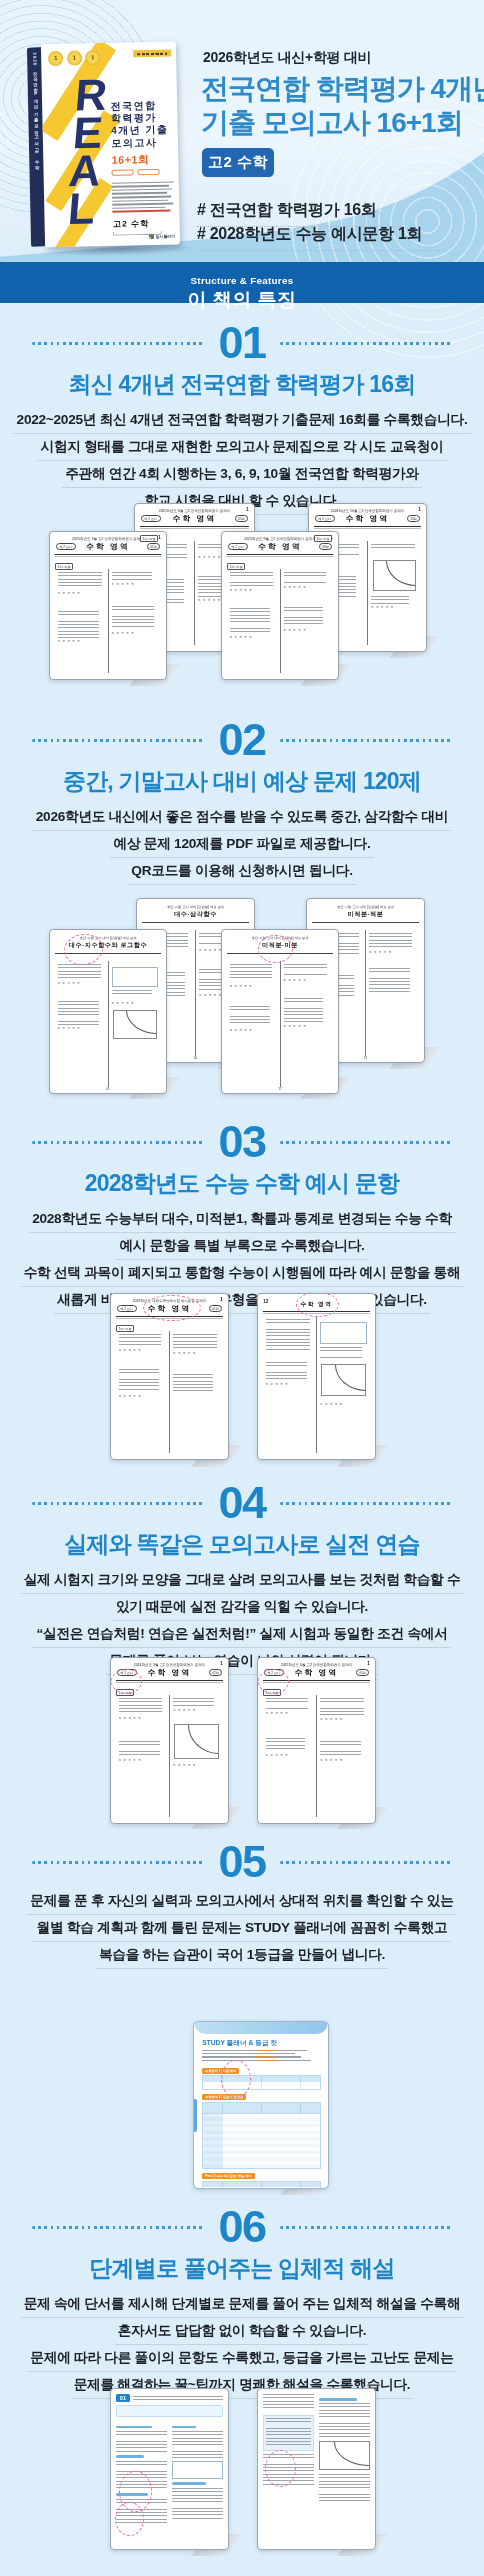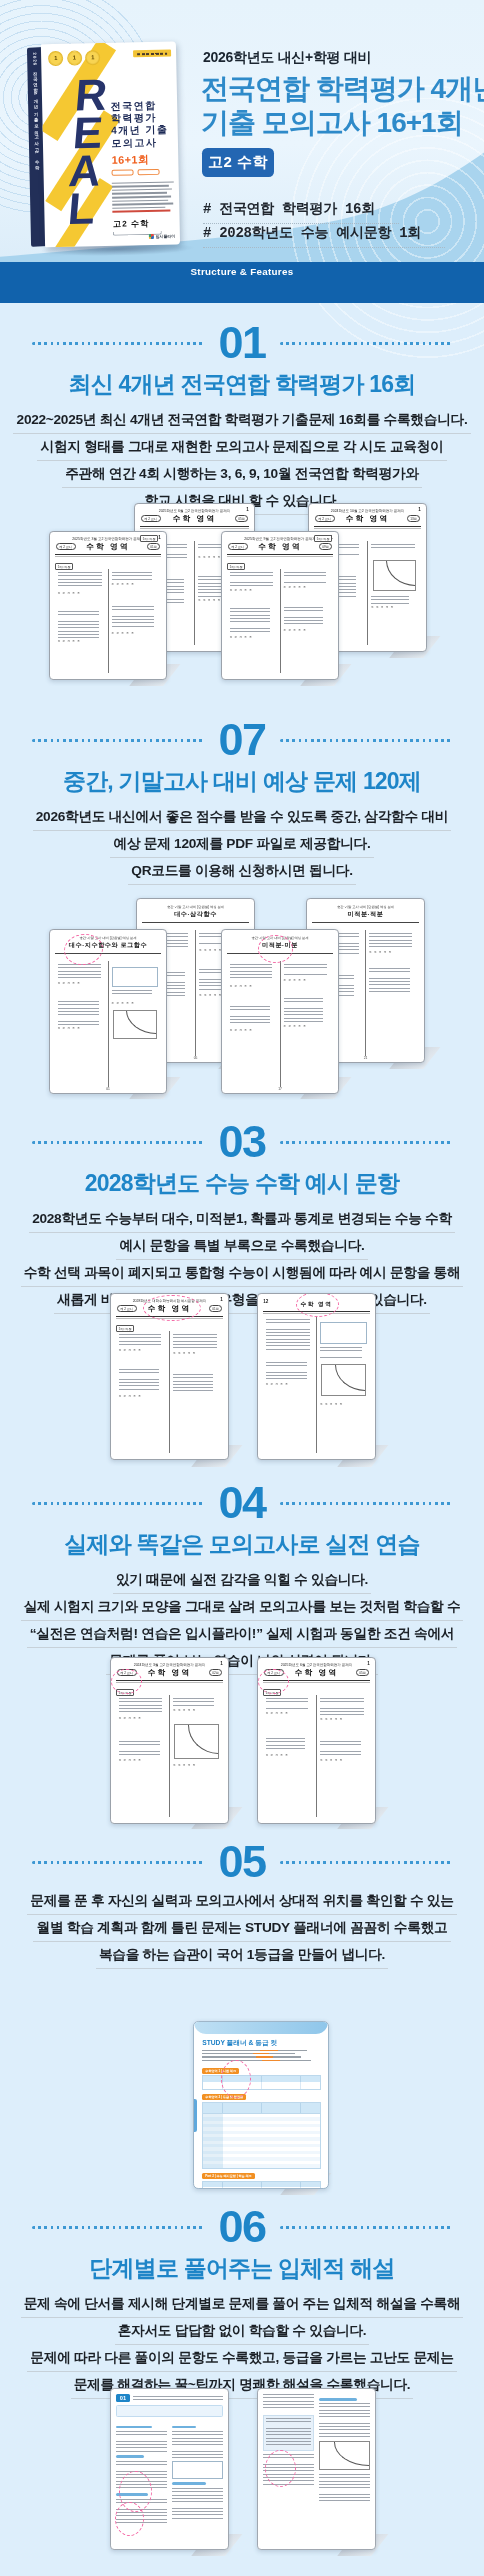--- a/index.html
+++ b/index.html
@@ -47,28 +47,28 @@
   .cbrk{margin-top:2.1px;width:47px;height:2.6px;border:0.5px solid #9aa2ac;border-top:none;border-radius:0 0 2.1px 2.1px;}
   .pub{position:absolute;right:5.2px;bottom:6.2px;display:flex;align-items:center;gap:2.1px;}
   .publogo{width:4.6px;height:4.6px;background:conic-gradient(#e4483f 0 25%,#2f6fb8 25% 50%,#f2b431 50% 75%,#3aa06a 75%);border-radius:1px;}
   .pub span{font-size:3.9px;color:#39414d;font-weight:bold;}
 
   .kicker{position:absolute;left:203px;top:49px;font-size:14px;font-weight:800;color:#1b2530;letter-spacing:-0.3px;}
   .htitle{position:absolute;left:201px;font-size:28px;font-weight:800;color:#2e8ac9;letter-spacing:-1px;white-space:nowrap;}
   .ht1{top:70px;} .ht2{top:104px;}
   .gbadge{position:absolute;left:202px;top:148px;width:72px;height:29px;background:#2366b2;color:#fff;border-radius:5.2px;
           display:flex;align-items:center;justify-content:center;font-size:15px;font-weight:800;letter-spacing:0.5px;}
-  .hash{position:absolute;left:203px;font-size:14px;font-weight:600;color:#20262e;letter-spacing:-0.3px;font-family:Liberation Mono, monospace;}
+  .hash{position:absolute;left:197px;font-size:16px;font-weight:600;color:#20262e;letter-spacing:-0.3px;}
   .hash span{display:inline-block;padding:0 24px 4.6px 0;border-bottom:1px dotted #a9bac7;}
   .hash b{font-weight:800;}
   .hsh1{top:200px;} .hsh2{top:224px;}
 
   
   .banner{position:absolute;top:262px;left:0;width:484px;height:41px;background:#1162ac;color:#fff;text-align:center;}
-  .banner .eyebrow{padding-top:4px;font-size:9.8px;font-weight:bold;letter-spacing:0.3px;}
+  .banner .eyebrow{padding-top:13px;font-size:9.8px;font-weight:bold;letter-spacing:0.3px;}
   .banner .btitle{margin-top:0.5px;font-size:19px;font-weight:800;letter-spacing:0.5px;}
 
   
   .sec{position:absolute;left:0;width:484px;text-align:center;}
   .shead{display:flex;align-items:center;padding:0 32px;gap:14.4px;}
   .dots{flex:1;height:2.6px;border-radius:1.5px;
         background:repeating-linear-gradient(90deg,#3d98d3 0 2.6px,transparent 2.6px 6.2px);}
   .snum{font-size:45px;line-height:.82;font-weight:800;color:#1e85c8;letter-spacing:-1.5px;}
   .stitle{margin:7.2px 0 0;font-size:23px;font-weight:800;color:#1e85c8;letter-spacing:-0.8px;}
   .sbody{margin-top:11.3px;text-align:center;}
@@ -204,41 +204,42 @@
     <div class="kicker">2026학년도 내신+학평 대비</div>
     <div class="htitle ht1">전국연합 학력평가 4개년</div>
     <div class="htitle ht2">기출 모의고사 16+1회</div>
     <div class="gbadge">고2 수학</div>
     <div class="hash hsh1"><span><em># 전국연합 학력평가 </em><b>16회</b></span></div>
     <div class="hash hsh2"><span><em># 2028학년도 수능 예시문항 </em><b>1회</b></span></div>
   </section>
 
   <div class="banner">
     <div class="eyebrow">Structure &amp; Features</div>
+    <div class="btitle">이 책의 특징</div>
   </div>
 
   <div class="sec" style="top:325px">
     <div class="shead">
         <i class="dots"></i>
         <span class="snum">01</span>
         <i class="dots"></i>
       </div>
     <h2 class="stitle">최신 4개년 전국연합 학력평가 16회</h2>
     <div class="sbody">
       <div class="bl"><span>2022~2025년 최신 4개년 전국연합 학력평가 기출문제 16회를 수록했습니다.</span></div>
       <div class="bl"><span>시험지 형태를 그대로 재현한 모의고사 문제집으로 각 시도 교육청이</span></div>
       <div class="bl"><span>주관해 연간 4회 시행하는 3, 6, 9, 10월 전국연합 학력평가와</span></div>
       <div class="bl"><span>학교 시험을 대비 할 수 있습니다.</span></div>
     </div>
   </div>
 
   <div class="sec" style="top:722px">
     <div class="shead">
         <i class="dots"></i>
-        <span class="snum">07</span>
+        <span class="snum">02</span>
         <i class="dots"></i>
       </div>
     <h2 class="stitle">중간, 기말고사 대비 예상 문제 120제</h2>
     <div class="sbody">
       <div class="bl"><span>2026학년도 내신에서 좋은 점수를 받을 수 있도록 중간, 삼각함수 대비</span></div>
       <div class="bl"><span>예상 문제 120제를 PDF 파일로 제공합니다.</span></div>
       <div class="bl"><span>QR코드를 이용해 신청하시면 됩니다.</span></div>
     </div>
   </div>
 
@@ -258,23 +259,23 @@
   </div>
 
   <div class="sec" style="top:1485px">
     <div class="shead">
         <i class="dots"></i>
         <span class="snum">04</span>
         <i class="dots"></i>
       </div>
     <h2 class="stitle">실제와 똑같은 모의고사로 실전 연습</h2>
     <div class="sbody">
+      <div class="bl"><span>실제 시험지 크기와 모양을 그대로 살려 모의고사를 보는 것처럼 학습할 수</span></div>
       <div class="bl"><span>있기 때문에 실전 감각을 익힐 수 있습니다.</span></div>
-      <div class="bl"><span>실제 시험지 크기와 모양을 그대로 살려 모의고사를 보는 것처럼 학습할 수</span></div>
-      <div class="bl"><span>“실전은 연습처럼! 연습은 입시플라이!” 실제 시험과 동일한 조건 속에서</span></div>
+      <div class="bl"><span>“실전은 연습처럼! 연습은 실전처럼!” 실제 시험과 동일한 조건 속에서</span></div>
       <div class="bl"><span>문제를 풀어 보는 연습이 나의 실력이 됩니다.</span></div>
     </div>
   </div>
 
   <div class="sec" style="top:1844px">
     <div class="shead">
         <i class="dots"></i>
         <span class="snum">05</span>
         <i class="dots"></i>
       </div>

